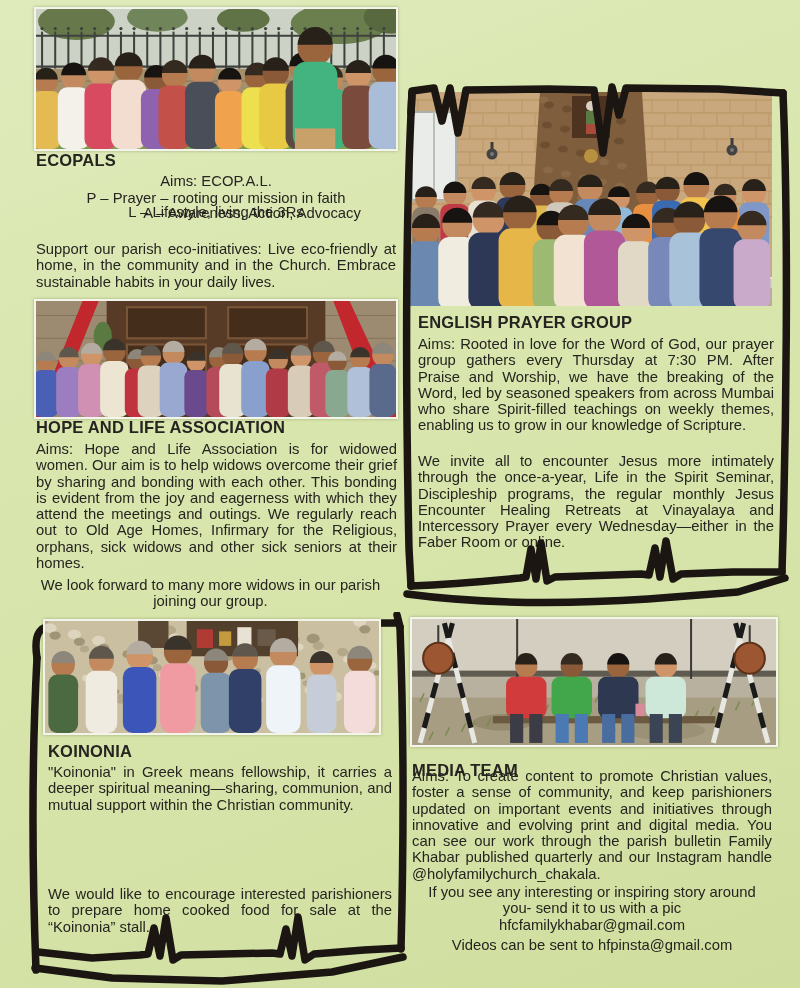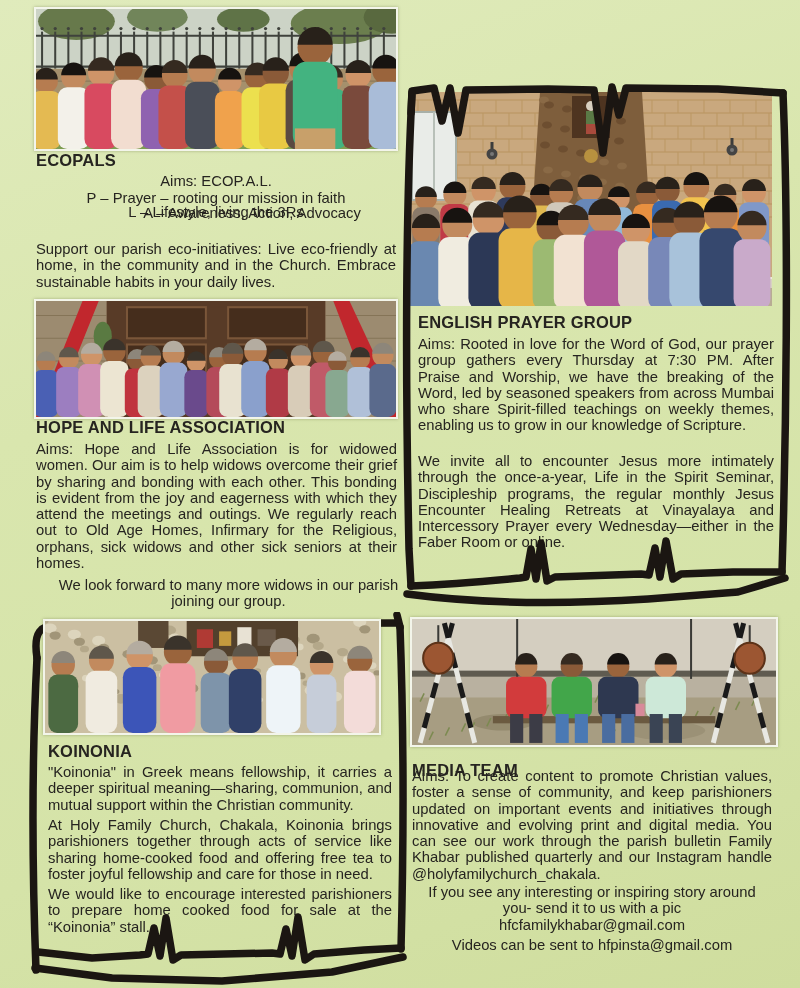--- a/index.html
+++ b/index.html
@@ -17,21 +17,21 @@
   #ph-ecopals{left:34px;top:7px;width:360px;height:140px;}
   #t-ecopals{left:36px;top:151px;}
   #ecopals-aims{left:36px;top:173px;width:360px;}
   #eco-l0{left:36px;top:190px;width:360px;}
   #eco-l1{left:36px;top:205px;width:360px;margin-left:36px;}
   #eco-l2{left:36px;top:204px;width:360px;}
   #ecopals-para{left:36px;top:241px;width:360px;}
   #ph-hope{left:34px;top:299px;width:360px;height:116px;}
   #t-hope{left:36px;top:418px;}
   #hope-p0{left:36px;top:441px;width:361px;}
-  #hope-p1{left:48px;top:577px;width:361px;}
+  #hope-p1{left:30px;top:577px;width:361px;}
 
   #frame-prayer{left:398px;top:79px;width:398px;height:532px;z-index:3;}
   #ph-prayer{left:410px;top:92px;width:362px;height:214px;z-index:2;}
   #t-prayer{left:418px;top:313px;}
   #prayer-p0{left:418px;top:336px;width:356px;}
   #prayer-p1{left:418px;top:453px;width:356px;}
 
   #frame-koi{left:22px;top:612px;width:390px;height:380px;z-index:1;}
   #ph-koi{left:43px;top:619px;width:334px;height:112px;z-index:2;}
   #t-koi{left:48px;top:742px;}
@@ -685,21 +685,20 @@
       <rect x="218.48613333333333" y="42.63093333333334" width="34.02773333333333" height="65.36906666666667" rx="10.074" fill="#eef4f8"></rect>
       <circle cx="273.25" cy="42.312" r="11.592" fill="#cf9468"></circle>
       <path d="M 261.658 40.5732 A 11.592 11.592 0 0 1 284.842 40.5732" fill="#3a332b"></path>
       <rect x="258.5668" y="51.5856" width="29.366400000000002" height="56.4144" rx="8.694" fill="#c6cdd9"></rect>
       <circle cx="311" cy="38.141333333333336" r="12.328" fill="#9a643c"></circle>
       <path d="M 298.672 36.29213333333334 A 12.328 12.328 0 0 1 323.328 36.29213333333334" fill="#8d867a"></path>
       <rect x="295.3845333333333" y="48.00373333333334" width="31.230933333333333" height="59.99626666666666" rx="9.245999999999999" fill="#f3dcd9"></rect>
     </svg>
   <div class="h" id="t-koi">KOINONIA</div>
   <div class="p" id="koi-p0">"Koinonia" in Greek means fellowship, it carries a deeper spiritual meaning—sharing, communion, and mutual support within the Christian community.</div>
-  <div class="p" id="koi-p1">At Holy Family Church, Chakala, Koinonia brings parishioners together through acts of service like sharing home-cooked food and offering free tea to foster joyful fellowship and care for those in need.</div>
   <div class="p" id="koi-p2">We would like to encourage interested parishioners to prepare home cooked food for sale at the “Koinonia” stall.</div>
 
   <svg id="ph-media" class="photo" viewBox="0 0 360 122" preserveAspectRatio="none">
       <rect x="0" y="0" width="360" height="52" fill="#d4cec0"></rect>
       <rect x="0" y="50" width="360" height="6" fill="#5f5b50"></rect>
       <rect x="0" y="56" width="360" height="22" fill="#b9b1a0"></rect>
       <rect x="0" y="76" width="360" height="46" fill="#a79d82"></rect>
       <ellipse cx="90" cy="100" rx="30" ry="8" fill="#948a6e"></ellipse>
       <ellipse cx="250" cy="108" rx="40" ry="9" fill="#9b9176"></ellipse>
       <line x1="8" y1="80" x2="12" y2="72" stroke="#7c8a50" stroke-width="1.5"></line>

